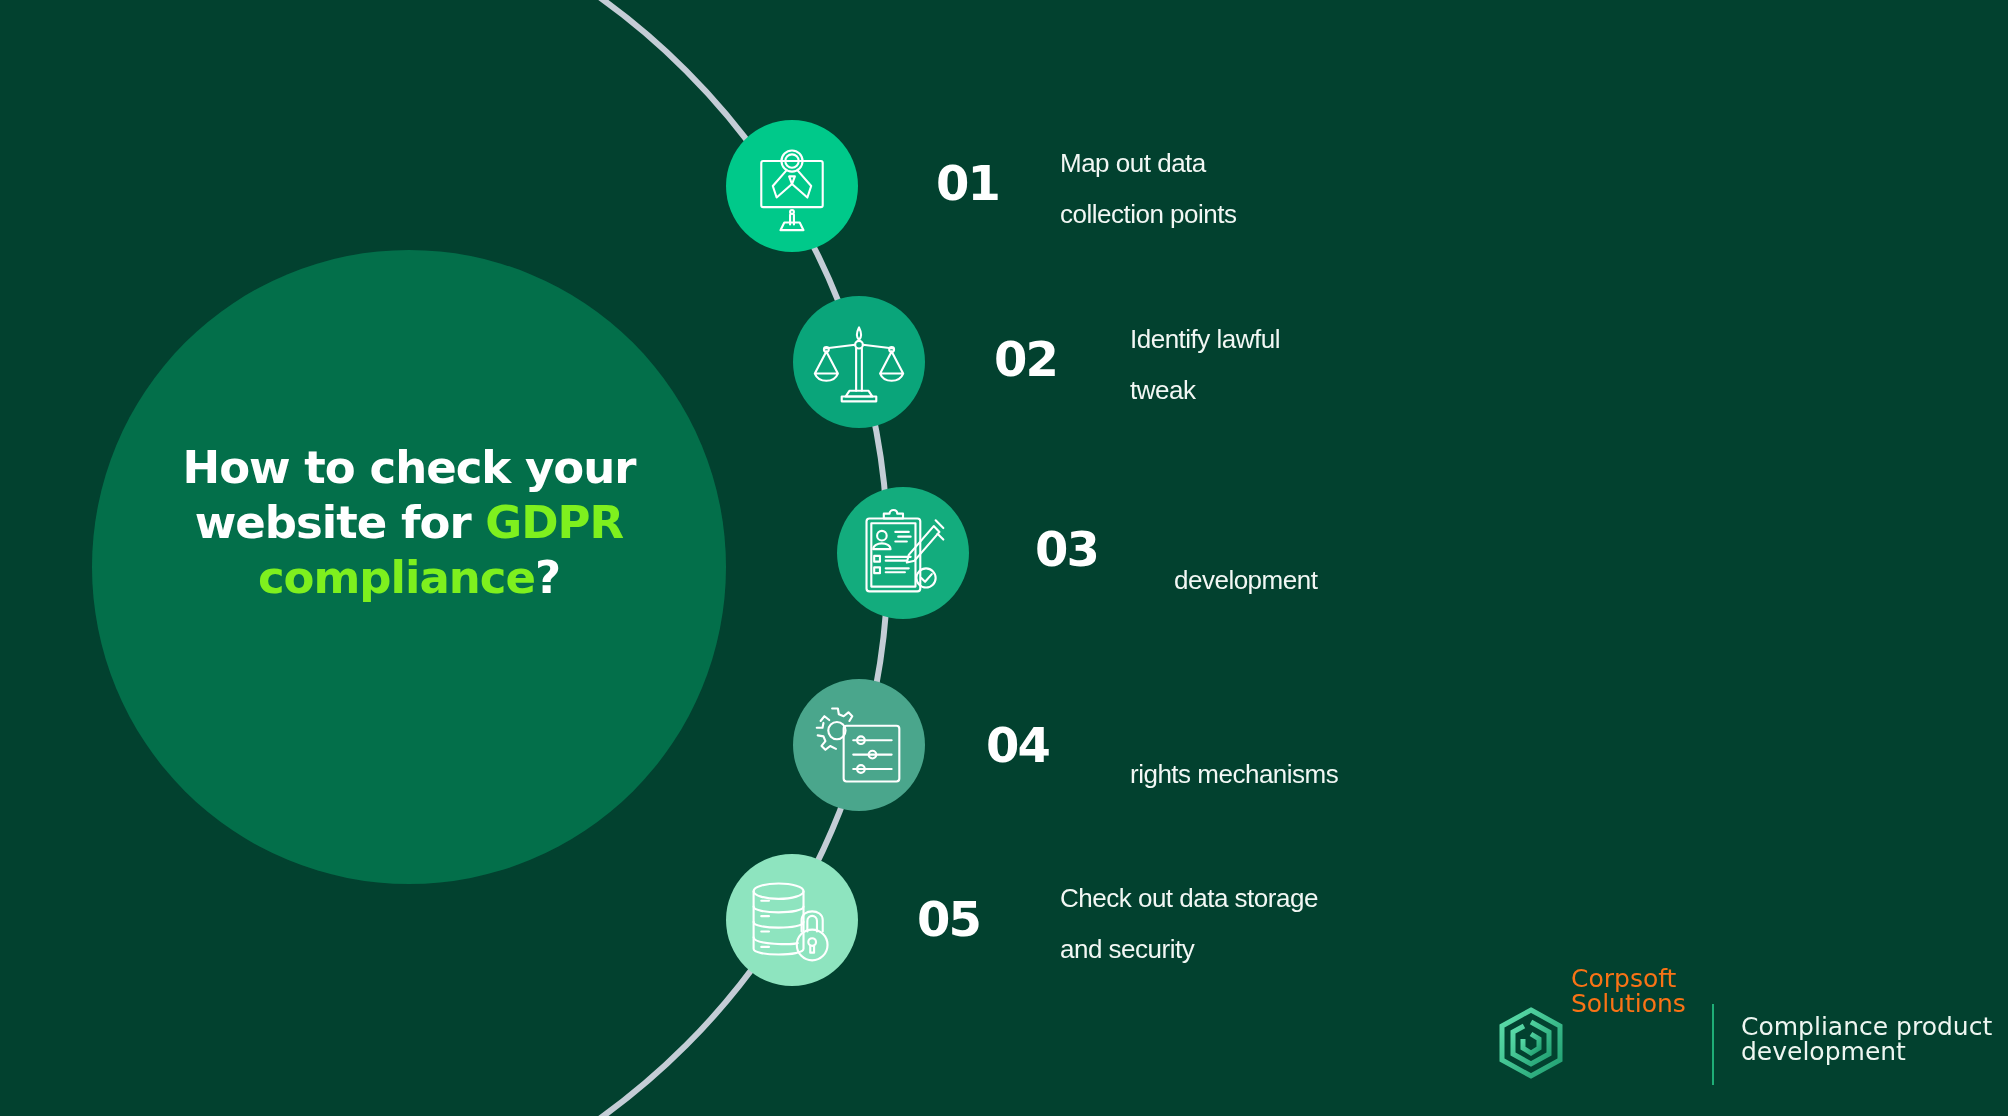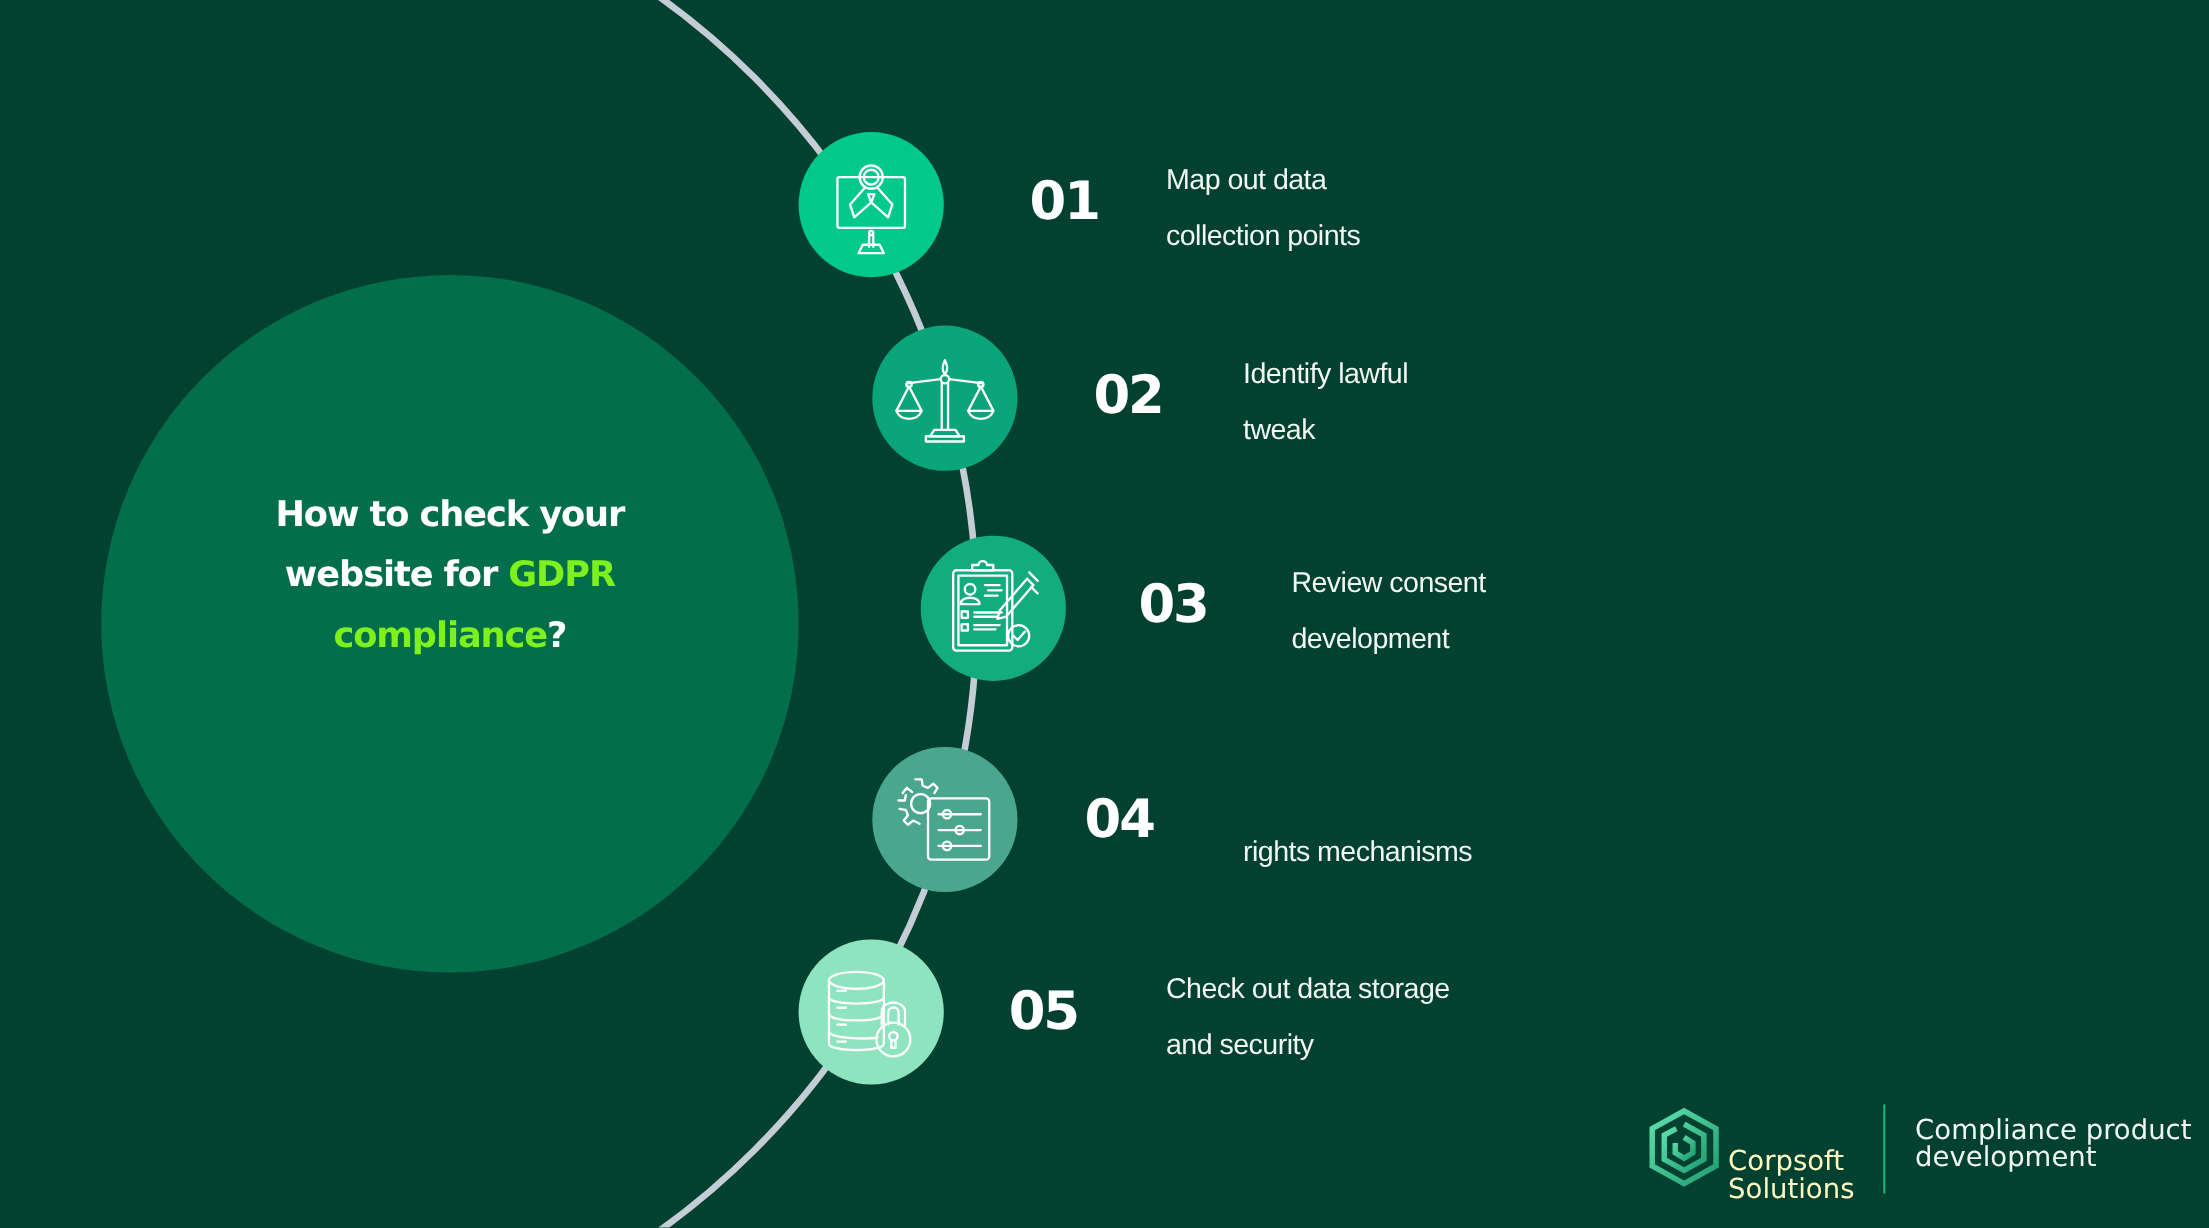--- a/index.html
+++ b/index.html
@@ -10,42 +10,42 @@
     color:#ffffff;
   }
   #arc-svg { position:absolute; left:0; top:0; width:2008px; height:1116px; }
   .hub {
     position:absolute; left:92px; top:250px; width:634px; height:634px;
     border-radius:50%; background:#036f4a;
     display:flex; align-items:center; justify-content:center;
   }
   .hub-title {
     font-family:"DejaVu Sans", sans-serif; font-weight:bold;
-    font-size:32px; line-height:55px; text-align:center;
+    font-size:45px; line-height:55px; text-align:center;
     letter-spacing:-1px; margin-top:-90px; width:520px;
   }
   .hl { color:#7ef01e; }
   .step-icon {
     position:absolute; width:132px; height:132px; border-radius:50%;
     display:flex; align-items:center; justify-content:center;
   }
   .step-icon svg { width:96px; height:96px; }
   .step-num {
     position:absolute; font-family:"DejaVu Sans", sans-serif; font-weight:bold;
     font-size:48px; line-height:70px; letter-spacing:-2px; color:#ffffff;
   }
   .step-text {
     position:absolute; font-family:Liberation Sans, sans-serif; font-weight:normal;
     font-size:26px; line-height:51px; color:#f2f7f4; white-space:nowrap;
     letter-spacing:-0.5px;
   }
   .brand { position:absolute; left:1496px; top:1006px; width:70px; height:74px; }
   .brand-name {
-    position:absolute; left:1571px; top:1043px;
-    font-family:"DejaVu Sans", sans-serif; font-size:25px; line-height:25px; color:#fef9c3;
+    position:absolute; left:1571px; top:966px;
+    font-family:"DejaVu Sans", sans-serif; font-size:25px; line-height:25px; color:#f97316;
   }
   .brand-divider { position:absolute; left:1712px; top:1004px; width:2px; height:81px; background:#1fae77; }
   .brand-tagline {
     position:absolute; left:1741px; top:1014px;
     font-family:"DejaVu Sans", sans-serif; font-size:25px; line-height:25px; color:#eef6f1;
   }
 </style>
 </head>
 <body>
 
@@ -111,21 +111,21 @@
     <rect x="20" y="65" width="6" height="6"></rect>
     <path d="M32 54 L58 54 M32 58 L54 58 M32 66 L56 66 M32 70 L52 70"></path>
     <path d="M56 52 L82 22 L88 28 L62 58 L54 60 Z"></path>
     <path d="M84 16 L92 24 M86 30 L92 36"></path>
     <circle cx="74" cy="76" r="10"></circle>
     <path d="M69 76 L73 80 L80 72"></path>
   </svg>
 </div>
 <div class="step-num" style="left:1035px; top:514px;">03</div>
 <div class="step-text" style="left:1174px; top:504px;">
-  <span>Review consent</span><br>
+  <br>
   <span>development</span>
 </div>
 
 <div class="step-icon" style="left:793px; top:679px; background:#4aa68c;">
   <svg viewBox="0 0 100 100" fill="none" stroke="#ffffff" stroke-width="2.2" stroke-linejoin="round" stroke-linecap="round">
     <path d="M22 12 L28 12 L29 18 L34 20 L39 16 L43 20 L40 25 M10 25 L14 20 L19 24 M6 32 L12 32 L13 27 M7 40 L13 41 L15 46 L11 51 L15 55 L20 51 L26 54"></path>
     <circle cx="27" cy="35" r="9"></circle>
     <rect x="34" y="30" width="58" height="58" rx="3"></rect>
     <path d="M44 45 L84 45 M44 60 L84 60 M44 75 L84 75"></path>
     <circle cx="52" cy="45" r="4"></circle>

